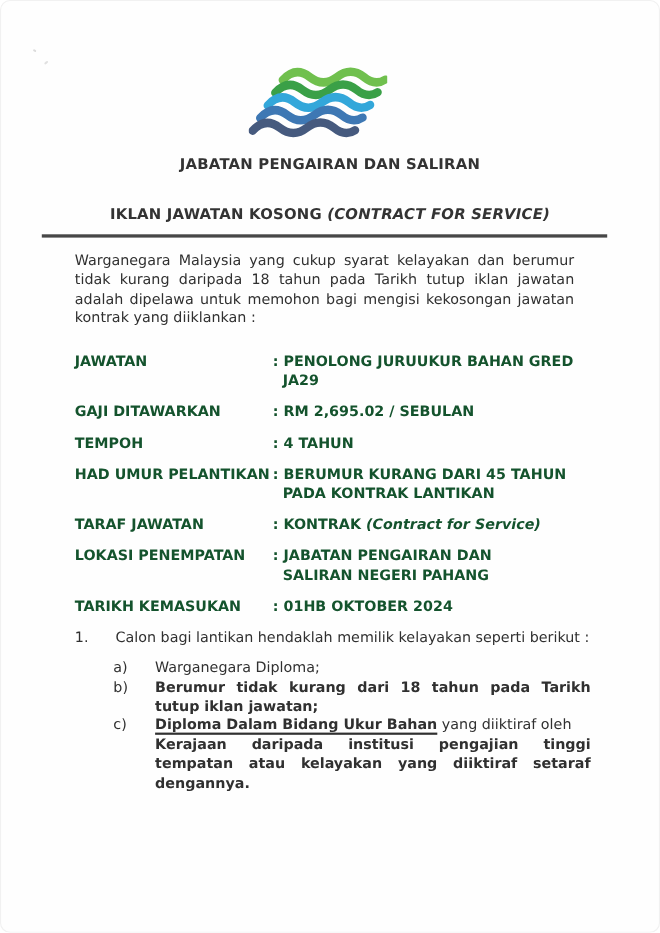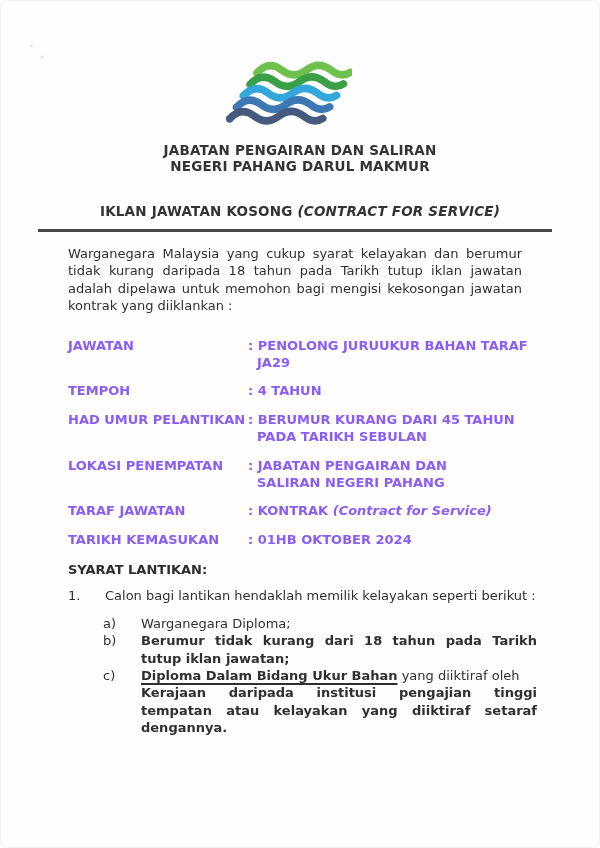--- a/index.html
+++ b/index.html
@@ -27,21 +27,21 @@
   .doc-title { margin-top:29px; text-align:center; font-size:13.5px; font-weight:700; letter-spacing:.2px; color:#333; }
   .bi { font-style:italic; }
 
   .rule { margin:10px 0 0 38px; width:514px; height:3px; background:#474747; border:none; }
 
   .content { padding:0 63px 0 68px; }
 
   .intro { margin:13px 15px 0 0; font-size:13px; line-height:17.4px; text-align:justify; color:#303030; }
 
   .fields { margin-top:22px; }
-  .frow { display:flex; margin-bottom:11px; font-size:13px; font-weight:700; line-height:17.4px; color:#8b5cf6; }
+  .frow { display:flex; margin-bottom:11px; font-size:13px; font-weight:700; line-height:17.4px; color:#14532d; }
   .flabel { width:180px; flex:0 0 180px; }
   .fvalue { flex:1; }
   .fvalue .cont { padding-left:9px; }
 
   .syarat-title { margin-top:14px; font-size:13px; font-weight:700; color:#2d2d2d; }
 
   .item { display:flex; margin-top:10px; font-size:13px; line-height:17.4px; color:#303030; }
   .item .num { width:37px; flex:0 0 37px; }
   .item .itext { flex:1; }
 
@@ -72,82 +72,86 @@
         <path transform="translate(22.5,17.6)" d="M4,12 C13,2 22,2 31,9 C40,16 49,16 58,9 C67,2 76,2 85,9 C93,15.5 100,15.5 106,11.5" stroke="#3aa047"></path>
         <path transform="translate(15,30.2)" d="M4,12 C13,2 22,2 31,9 C40,16 49,16 58,9 C67,2 76,2 85,9 C93,15.5 100,15.5 106,11.5" stroke="#33a7da"></path>
         <path transform="translate(7.5,42.8)" d="M4,12 C13,2 22,2 31,9 C40,16 49,16 58,9 C67,2 76,2 85,9 C93,15.5 100,15.5 106,11.5" stroke="#3e78b4"></path>
         <path transform="translate(0,55.4)" d="M4,12 C13,2 22,2 31,9 C40,16 49,16 58,9 C67,2 76,2 85,9 C93,15.5 100,15.5 106,11.5" stroke="#465a7e"></path>
       </g>
     </svg>
   </div>
 
   <div class="org-block">
     <div class="org">JABATAN PENGAIRAN DAN SALIRAN</div>
-    <div class="org">NEGERI PAHANG DARUL MAKMUR</div>
   </div>
 
   <div class="doc-title"><span>IKLAN JAWATAN KOSONG</span> <span class="bi">(CONTRACT FOR SERVICE)</span></div>
 
   <div class="rule"></div>
 
   <div class="content">
 
     <p class="intro">Warganegara Malaysia yang cukup syarat kelayakan dan berumur tidak kurang daripada 18 tahun pada Tarikh tutup iklan jawatan adalah dipelawa untuk memohon bagi mengisi kekosongan jawatan kontrak yang diiklankan :</p>
 
     <div class="fields">
 
       <div class="frow">
         <div class="flabel">JAWATAN</div>
         <div class="fvalue">
-          <div>: PENOLONG JURUUKUR BAHAN TARAF</div>
+          <div>: PENOLONG JURUUKUR BAHAN GRED</div>
           <div class="cont">JA29</div>
         </div>
       </div>
 
+      <div class="frow">
+        <div class="flabel">GAJI DITAWARKAN</div>
+        <div class="fvalue">
+          <div>: RM 2,695.02 / SEBULAN</div>
+        </div>
+      </div>
 
       <div class="frow">
         <div class="flabel">TEMPOH</div>
         <div class="fvalue">
           <div>: 4 TAHUN</div>
         </div>
       </div>
 
       <div class="frow">
         <div class="flabel">HAD UMUR PELANTIKAN</div>
         <div class="fvalue">
           <div>: BERUMUR KURANG DARI 45 TAHUN</div>
-          <div class="cont">PADA TARIKH SEBULAN</div>
+          <div class="cont">PADA KONTRAK LANTIKAN</div>
+        </div>
+      </div>
+
+      <div class="frow">
+        <div class="flabel">TARAF JAWATAN</div>
+        <div class="fvalue">
+          <div><span>: KONTRAK </span><span class="bi">(Contract for Service)</span></div>
         </div>
       </div>
 
       <div class="frow">
         <div class="flabel">LOKASI PENEMPATAN</div>
         <div class="fvalue">
           <div>: JABATAN PENGAIRAN DAN</div>
           <div class="cont">SALIRAN NEGERI PAHANG</div>
         </div>
       </div>
 
       <div class="frow">
-        <div class="flabel">TARAF JAWATAN</div>
-        <div class="fvalue">
-          <div><span>: KONTRAK </span><span class="bi">(Contract for Service)</span></div>
-        </div>
-      </div>
-
-      <div class="frow">
         <div class="flabel">TARIKH KEMASUKAN</div>
         <div class="fvalue">
           <div>: 01HB OKTOBER 2024</div>
         </div>
       </div>
 
     </div>
 
-    <div class="syarat-title">SYARAT LANTIKAN:</div>
 
     <div class="item">
       <span class="num">1.</span>
       <div class="itext">Calon bagi lantikan hendaklah memilik kelayakan seperti berikut :</div>
     </div>
 
     <div class="subs">
 
       <div class="sub">
         <span class="slet">a)</span>

